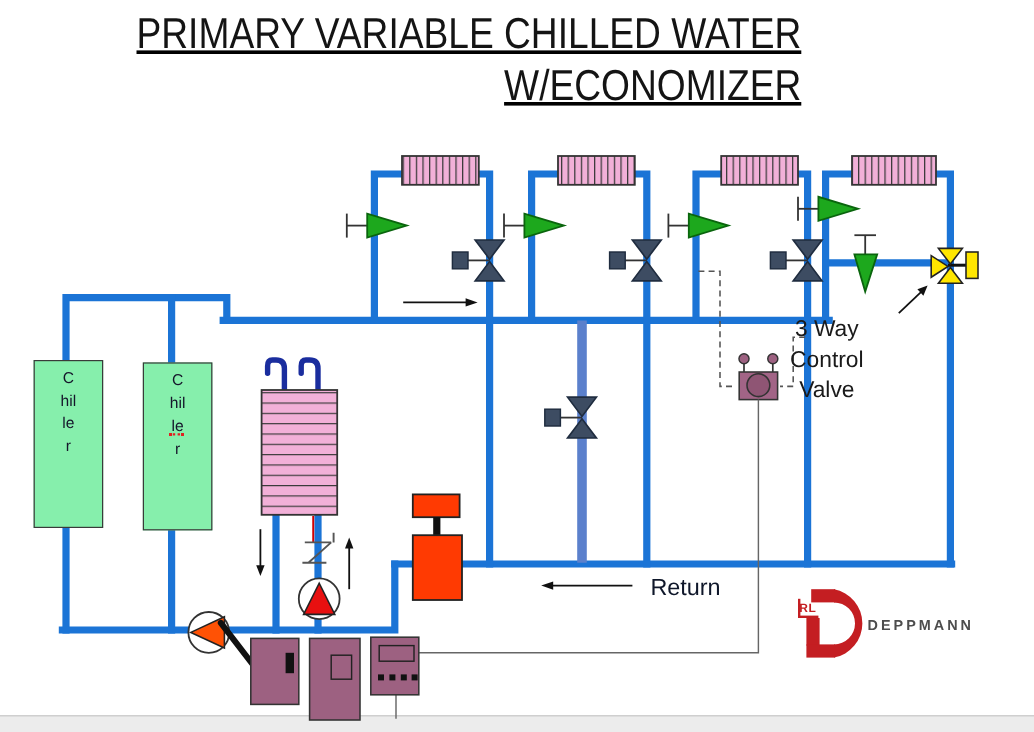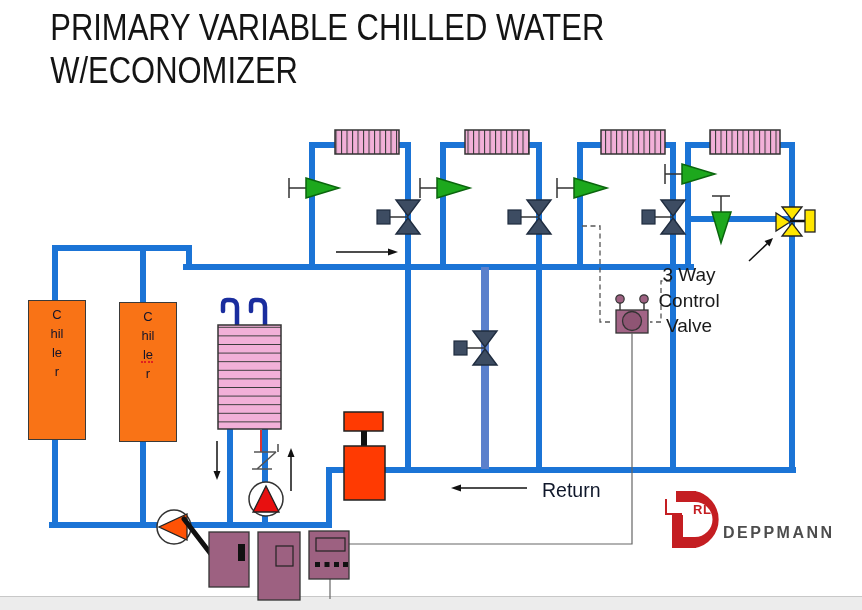--- a/index.html
+++ b/index.html
@@ -1,34 +1,34 @@
 <!DOCTYPE html>
 <html><head>
 <meta charset="utf-8">
 <style>
   html,body{margin:0;padding:0;background:#fff;}
   #stage{position:relative;width:862px;height:610px;background:#ffffff;overflow:hidden;
          font-family:"Liberation Sans", sans-serif;}
   #stage svg{position:absolute;left:0;top:0;z-index:2;}
-  .title-wrap{position:absolute;left:0;top:6px;width:718px;text-align:left;z-index:3;}
+  .title-wrap{position:absolute;left:0;top:6px;width:718px;text-align:right;z-index:3;text-decoration:underline;}
   .title-line{font-size:36px;line-height:43px;color:#141414;font-weight:400;
               transform:scaleX(0.86);transform-origin:50% 50%;letter-spacing:0px;white-space:nowrap;}
-  .chiller{position:absolute;background:#f97316;border:1.5px solid #3a3a3a;box-sizing:border-box;z-index:3;}
+  .chiller{position:absolute;background:#86efac;border:1.5px solid #3a3a3a;box-sizing:border-box;z-index:3;}
   .chiller .vtext{width:14px;margin:4px auto 0;word-break:break-all;line-height:19px;
                   font-size:13px;color:#15152a;text-align:center;font-weight:500;}
   .squiggle{position:absolute;width:12px;height:4px;border-bottom:2px dotted #e02020;z-index:4;}
   .lbl-3way{position:absolute;left:626px;top:262px;width:126px;text-align:center;
             font-size:19px;line-height:25.5px;color:#1a1a1a;white-space:pre-line;z-index:3;}
   .lbl-return{position:absolute;left:542px;top:479px;font-size:19.5px;color:#0f172a;z-index:3;}
   .logo{position:absolute;left:662px;top:487px;width:176px;height:62px;z-index:3;}
-  .logo .rl{position:absolute;left:4px;top:15px;font-size:13px;font-weight:bold;color:#c41e22;letter-spacing:0.5px;padding-left:27px;}
+  .logo .rl{position:absolute;left:4px;top:15px;font-size:10px;font-weight:bold;color:#c41e22;letter-spacing:0.5px;}
   .logo .rl-line{position:absolute;left:3px;top:26px;width:17px;height:2px;background:#c41e22;}
   .logo .rl-line2{position:absolute;left:3px;top:12px;width:2px;height:16px;background:#c41e22;}
-  .logo .company{position:absolute;left:61px;top:27px;font-size:16px;font-weight:bold;
-                 letter-spacing:2.5px;color:#4d4d4d;margin-top:10px;}
+  .logo .company{position:absolute;left:61px;top:27px;font-size:12px;font-weight:bold;
+                 letter-spacing:2.5px;color:#4d4d4d;}
   .footer{position:absolute;left:0;top:596px;width:862px;height:14px;background:#ececec;
           border-top:1px solid #c8c8c8;box-sizing:border-box;z-index:1;}
 </style>
 </head>
 <body>
 
 <div id="stage">
 
   <div class="title-wrap">
     <div class="title-line">PRIMARY VARIABLE CHILLED WATER</div>

